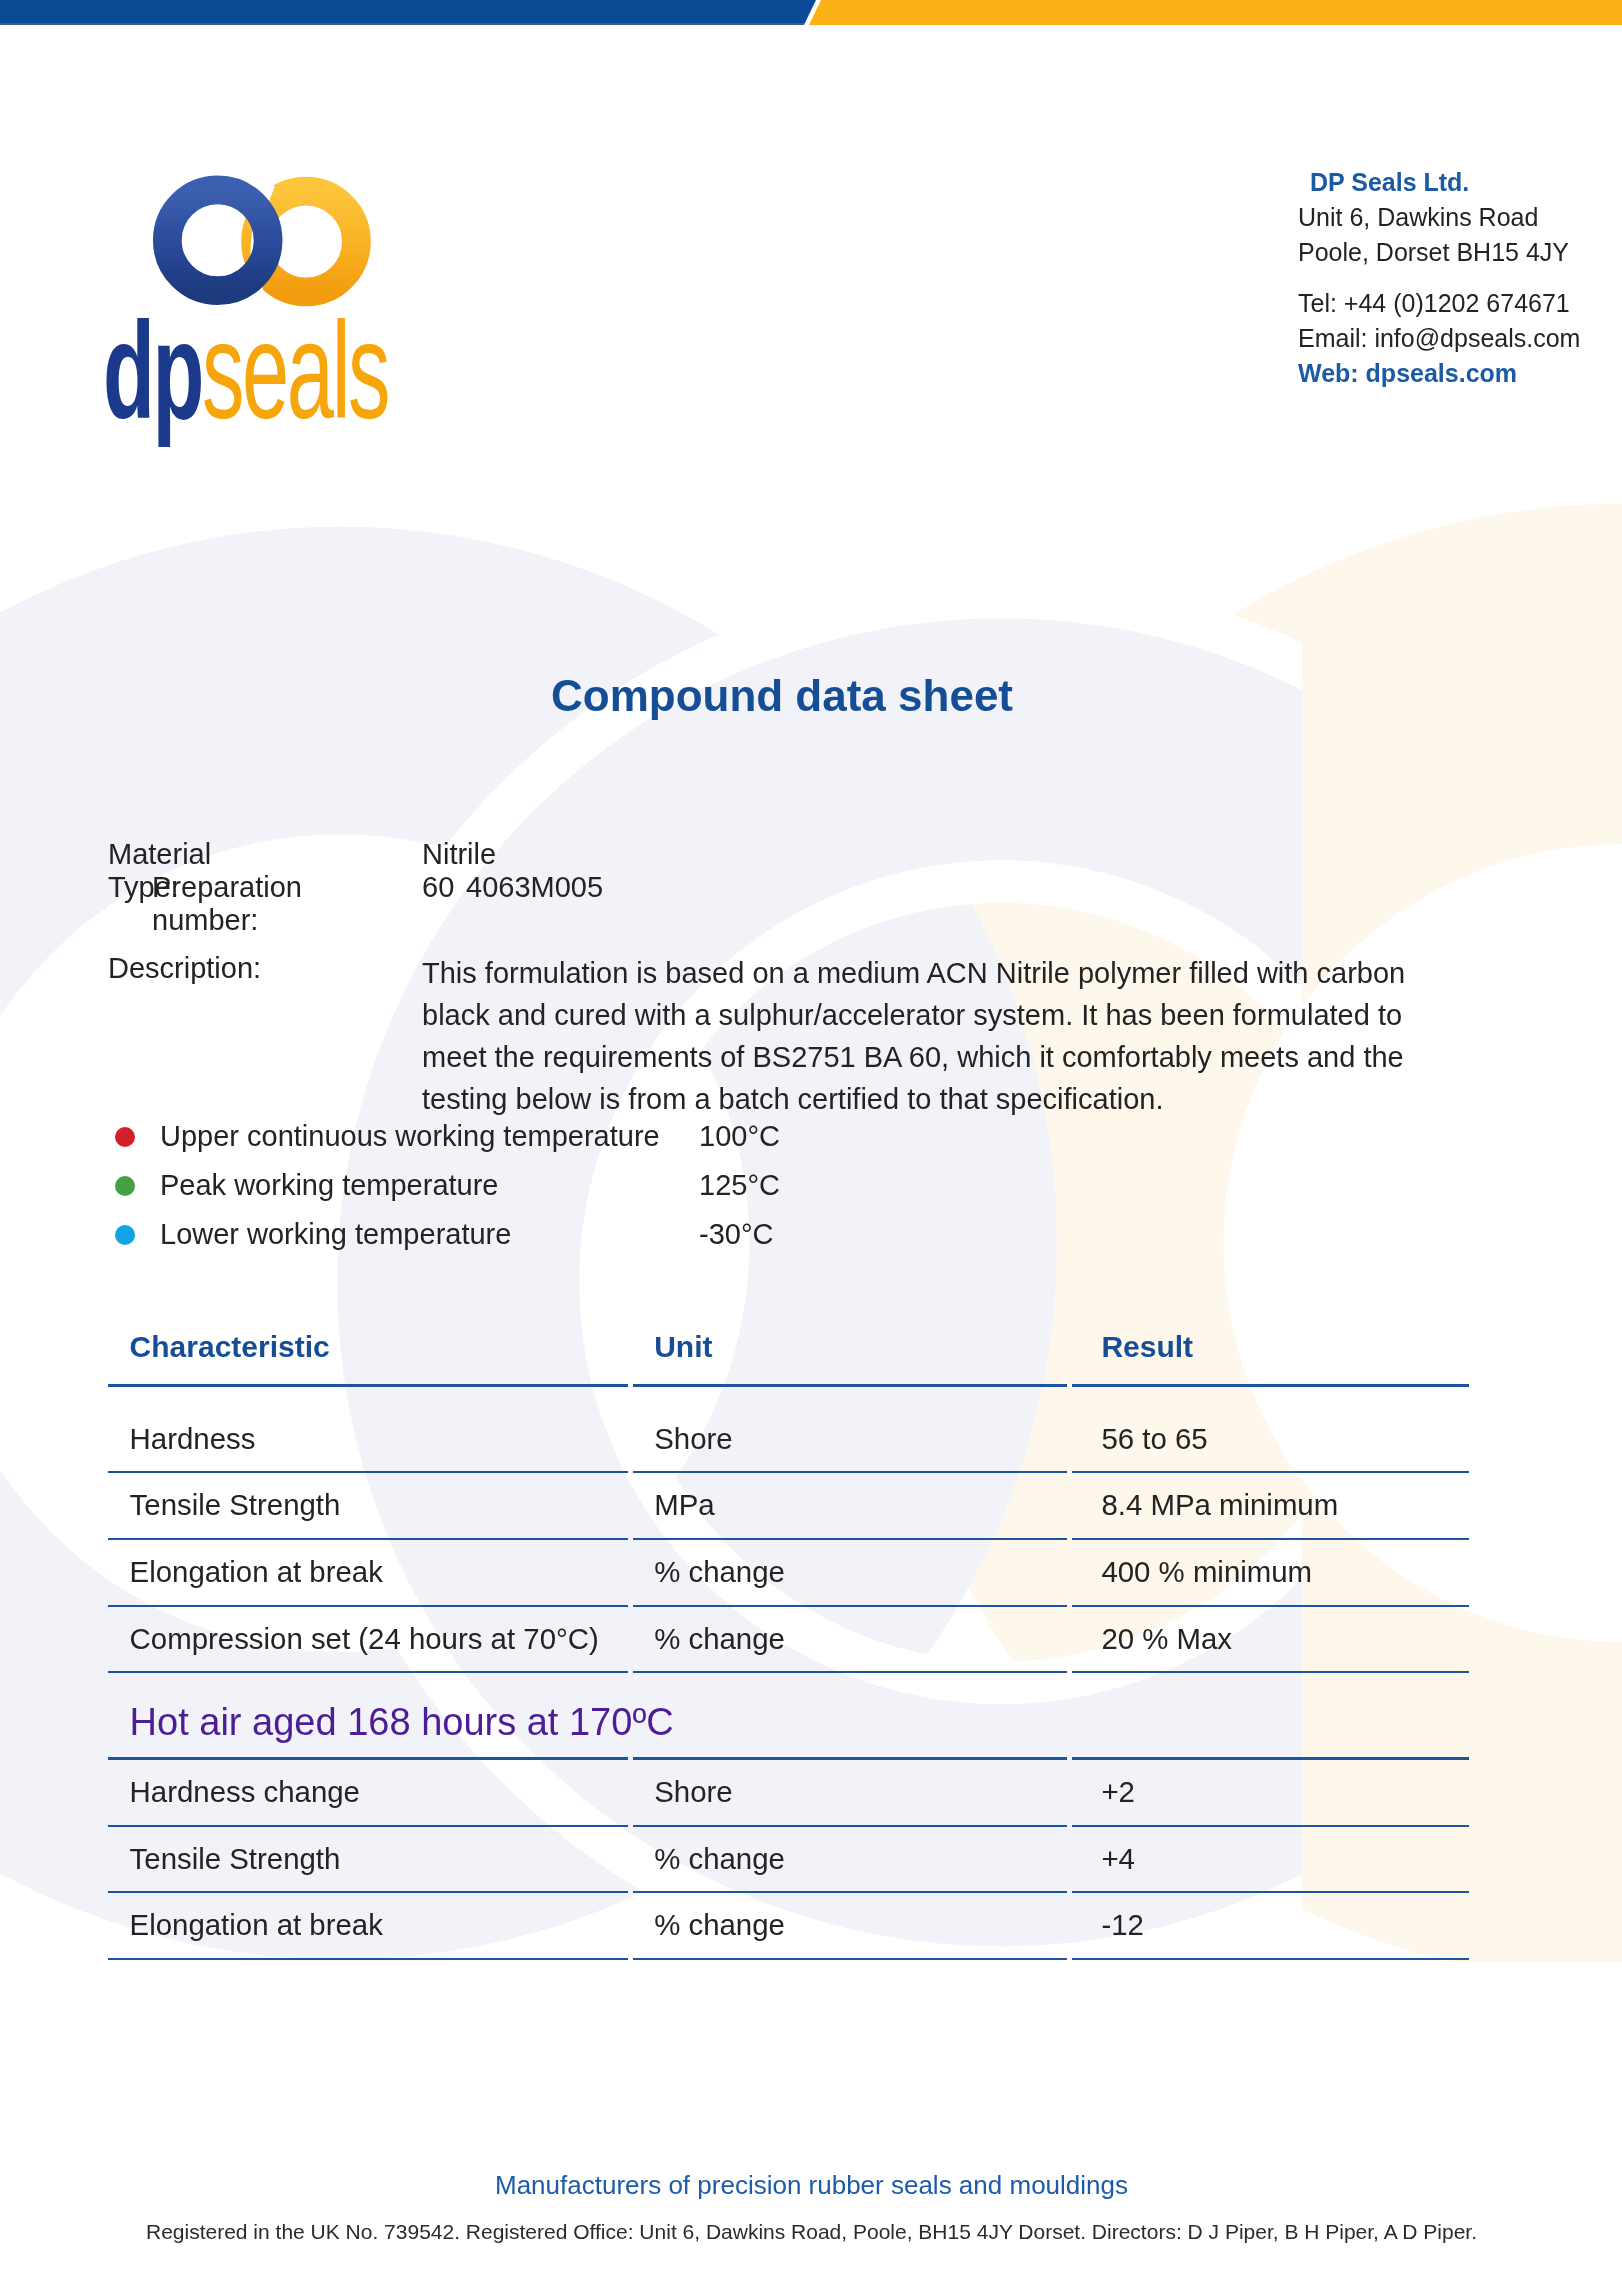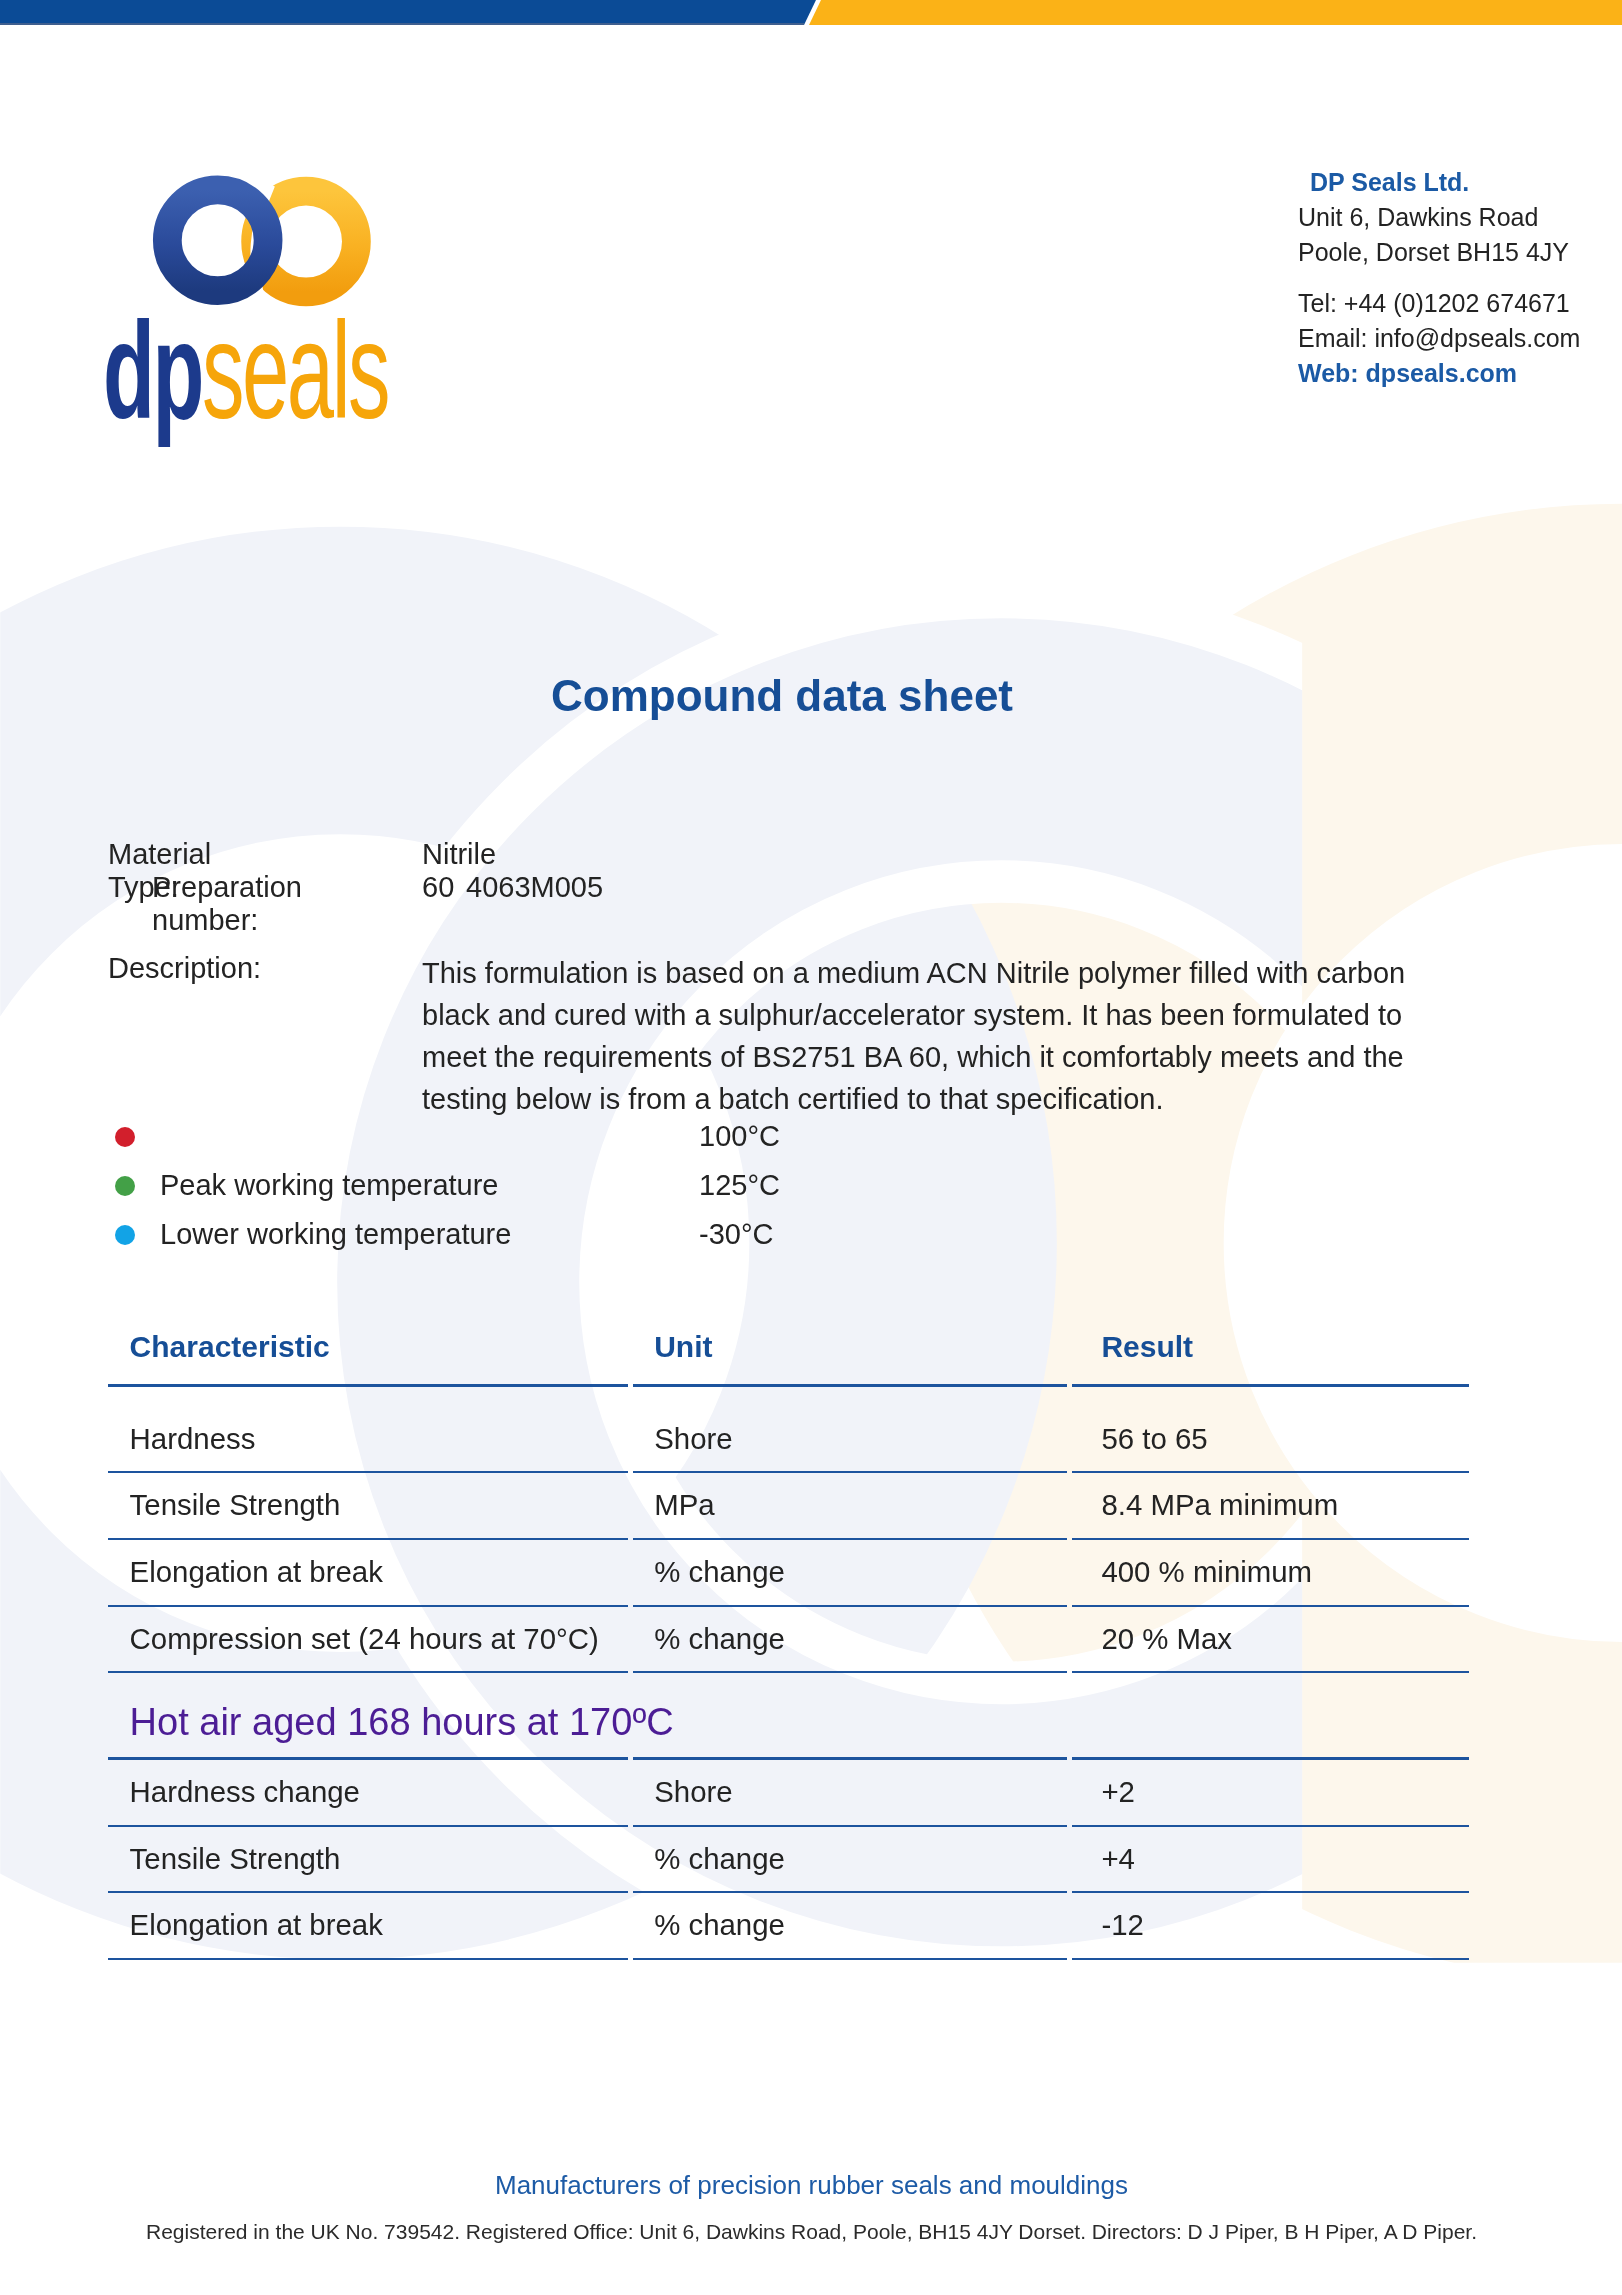--- a/index.html
+++ b/index.html
@@ -131,20 +131,21 @@
     <div class="field-value fv-1">Nitrile 60</div>
     <div class="field-label fl-2">Preparation number:</div>
     <div class="field-value fv-2">4063M005</div>
     <div class="field-label fl-3">Description:</div>
     <div class="field-value fv-3">This formulation is based on a medium ACN Nitrile polymer filled with carbon black and cured with a sulphur/accelerator system. It has been formulated to meet the requirements of BS2751 BA 60, which it comfortably meets and the testing below is from a batch certified to that specification.</div>
   </div>
 
   <div class="bullets">
     <div class="bullet-row">
       <span class="bullet-dot" style="background: rgb(210, 31, 44);"></span>
+      <span class="bullet-label">Upper continuous working temperature</span>
       <span class="bullet-value">100°C</span>
     </div>
     <div class="bullet-row">
       <span class="bullet-dot" style="background: rgb(67, 160, 71);"></span>
       <span class="bullet-label">Peak working temperature</span>
       <span class="bullet-value">125°C</span>
     </div>
     <div class="bullet-row">
       <span class="bullet-dot" style="background: rgb(18, 163, 230);"></span>
       <span class="bullet-label">Lower working temperature</span>

